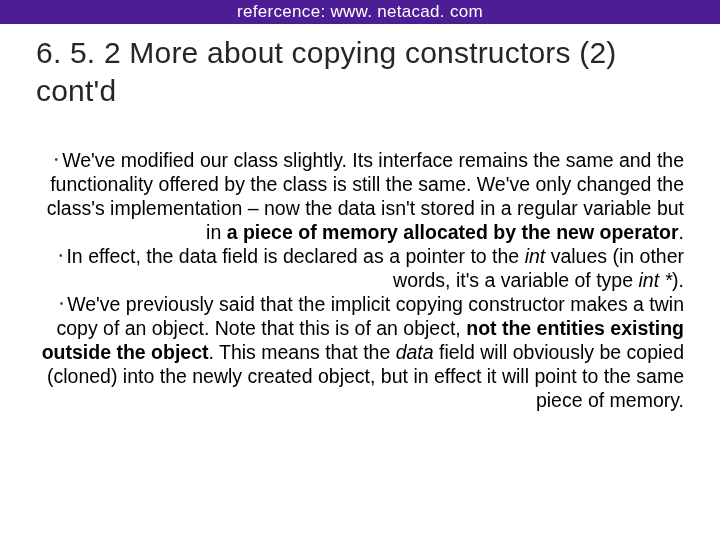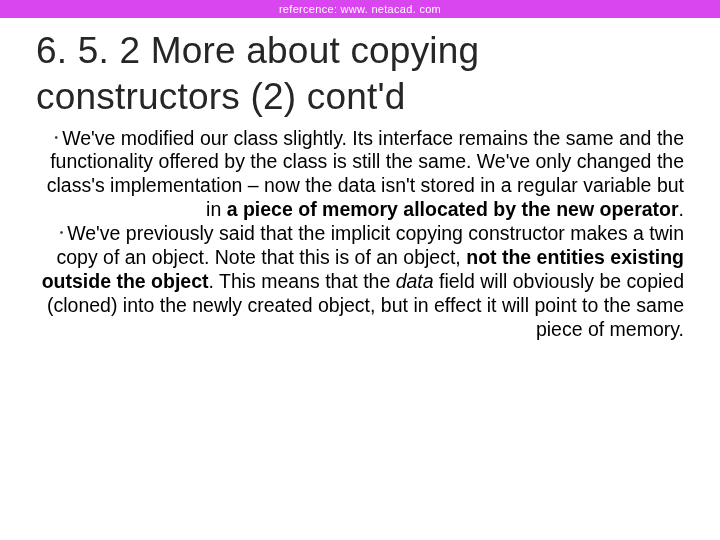--- a/index.html
+++ b/index.html
@@ -4,38 +4,38 @@
 <style>
   * { margin: 0; padding: 0; box-sizing: border-box; }
   html, body { width: 720px; height: 540px; overflow: hidden; }
   body {
     font-family: Arial, Helvetica, sans-serif;
     background: #ffffff;
     color: #000;
   }
   .header-bar {
     width: 100%;
-    height: 18px;
-    background: #d946ef;
+    height: 24px;
+    background: #4c1d95;
     color: #ffffff;
-    font-size: 11px;
+    font-size: 17px;
     letter-spacing: 0.3px;
     display: flex;
     align-items: center;
     justify-content: center;
   }
   .content {
     padding: 10px 36px 0 36px;
   }
   .title {
-    font-size: 37px;
+    font-size: 30px;
     font-weight: 400;
     color: #262626;
     line-height: 1.25;
-    margin-bottom: 6px;
+    margin-bottom: 40px;
     letter-spacing: 0.2px;
   }
   .bullets {
     font-size: 19.5px;
     line-height: 1.23;
     color: #000;
   }
   .bullet {
     margin-bottom: 0px;
     text-align: right;
@@ -59,19 +59,22 @@
 
 <div class="content">
   <h1 class="title">6. 5. 2 More about copying constructors (2) cont'd</h1>
 
   <div class="bullets">
 
     <div class="bullet">
       <span class="dot">•</span><span>We've modified our class slightly. Its interface remains the same and the functionality offered by the class is still the same. We've only changed the class's implementation – now the data isn't stored in a regular variable but in </span><span class="bd">a piece of memory allocated by the new operator</span><span>.</span>
     </div>
 
+    <div class="bullet">
+      <span class="dot">•</span><span>In effect, the data field is declared as a pointer to the </span><span class="it">int</span><span> values (in other words, it's a variable of type </span><span class="it">int *</span><span>).</span>
+    </div>
 
     <div class="bullet">
       <span class="dot">•</span><span>We've previously said that the implicit copying constructor makes a twin copy of an object. Note that this is of an object, </span><span class="bd">not the entities existing outside the object</span><span>. This means that the </span><span class="it">data</span><span> field will obviously be copied (cloned) into the newly created object, but in effect it will point to the same piece of memory.</span>
     </div>
 
   </div>
 </div>
 
 </body></html>

